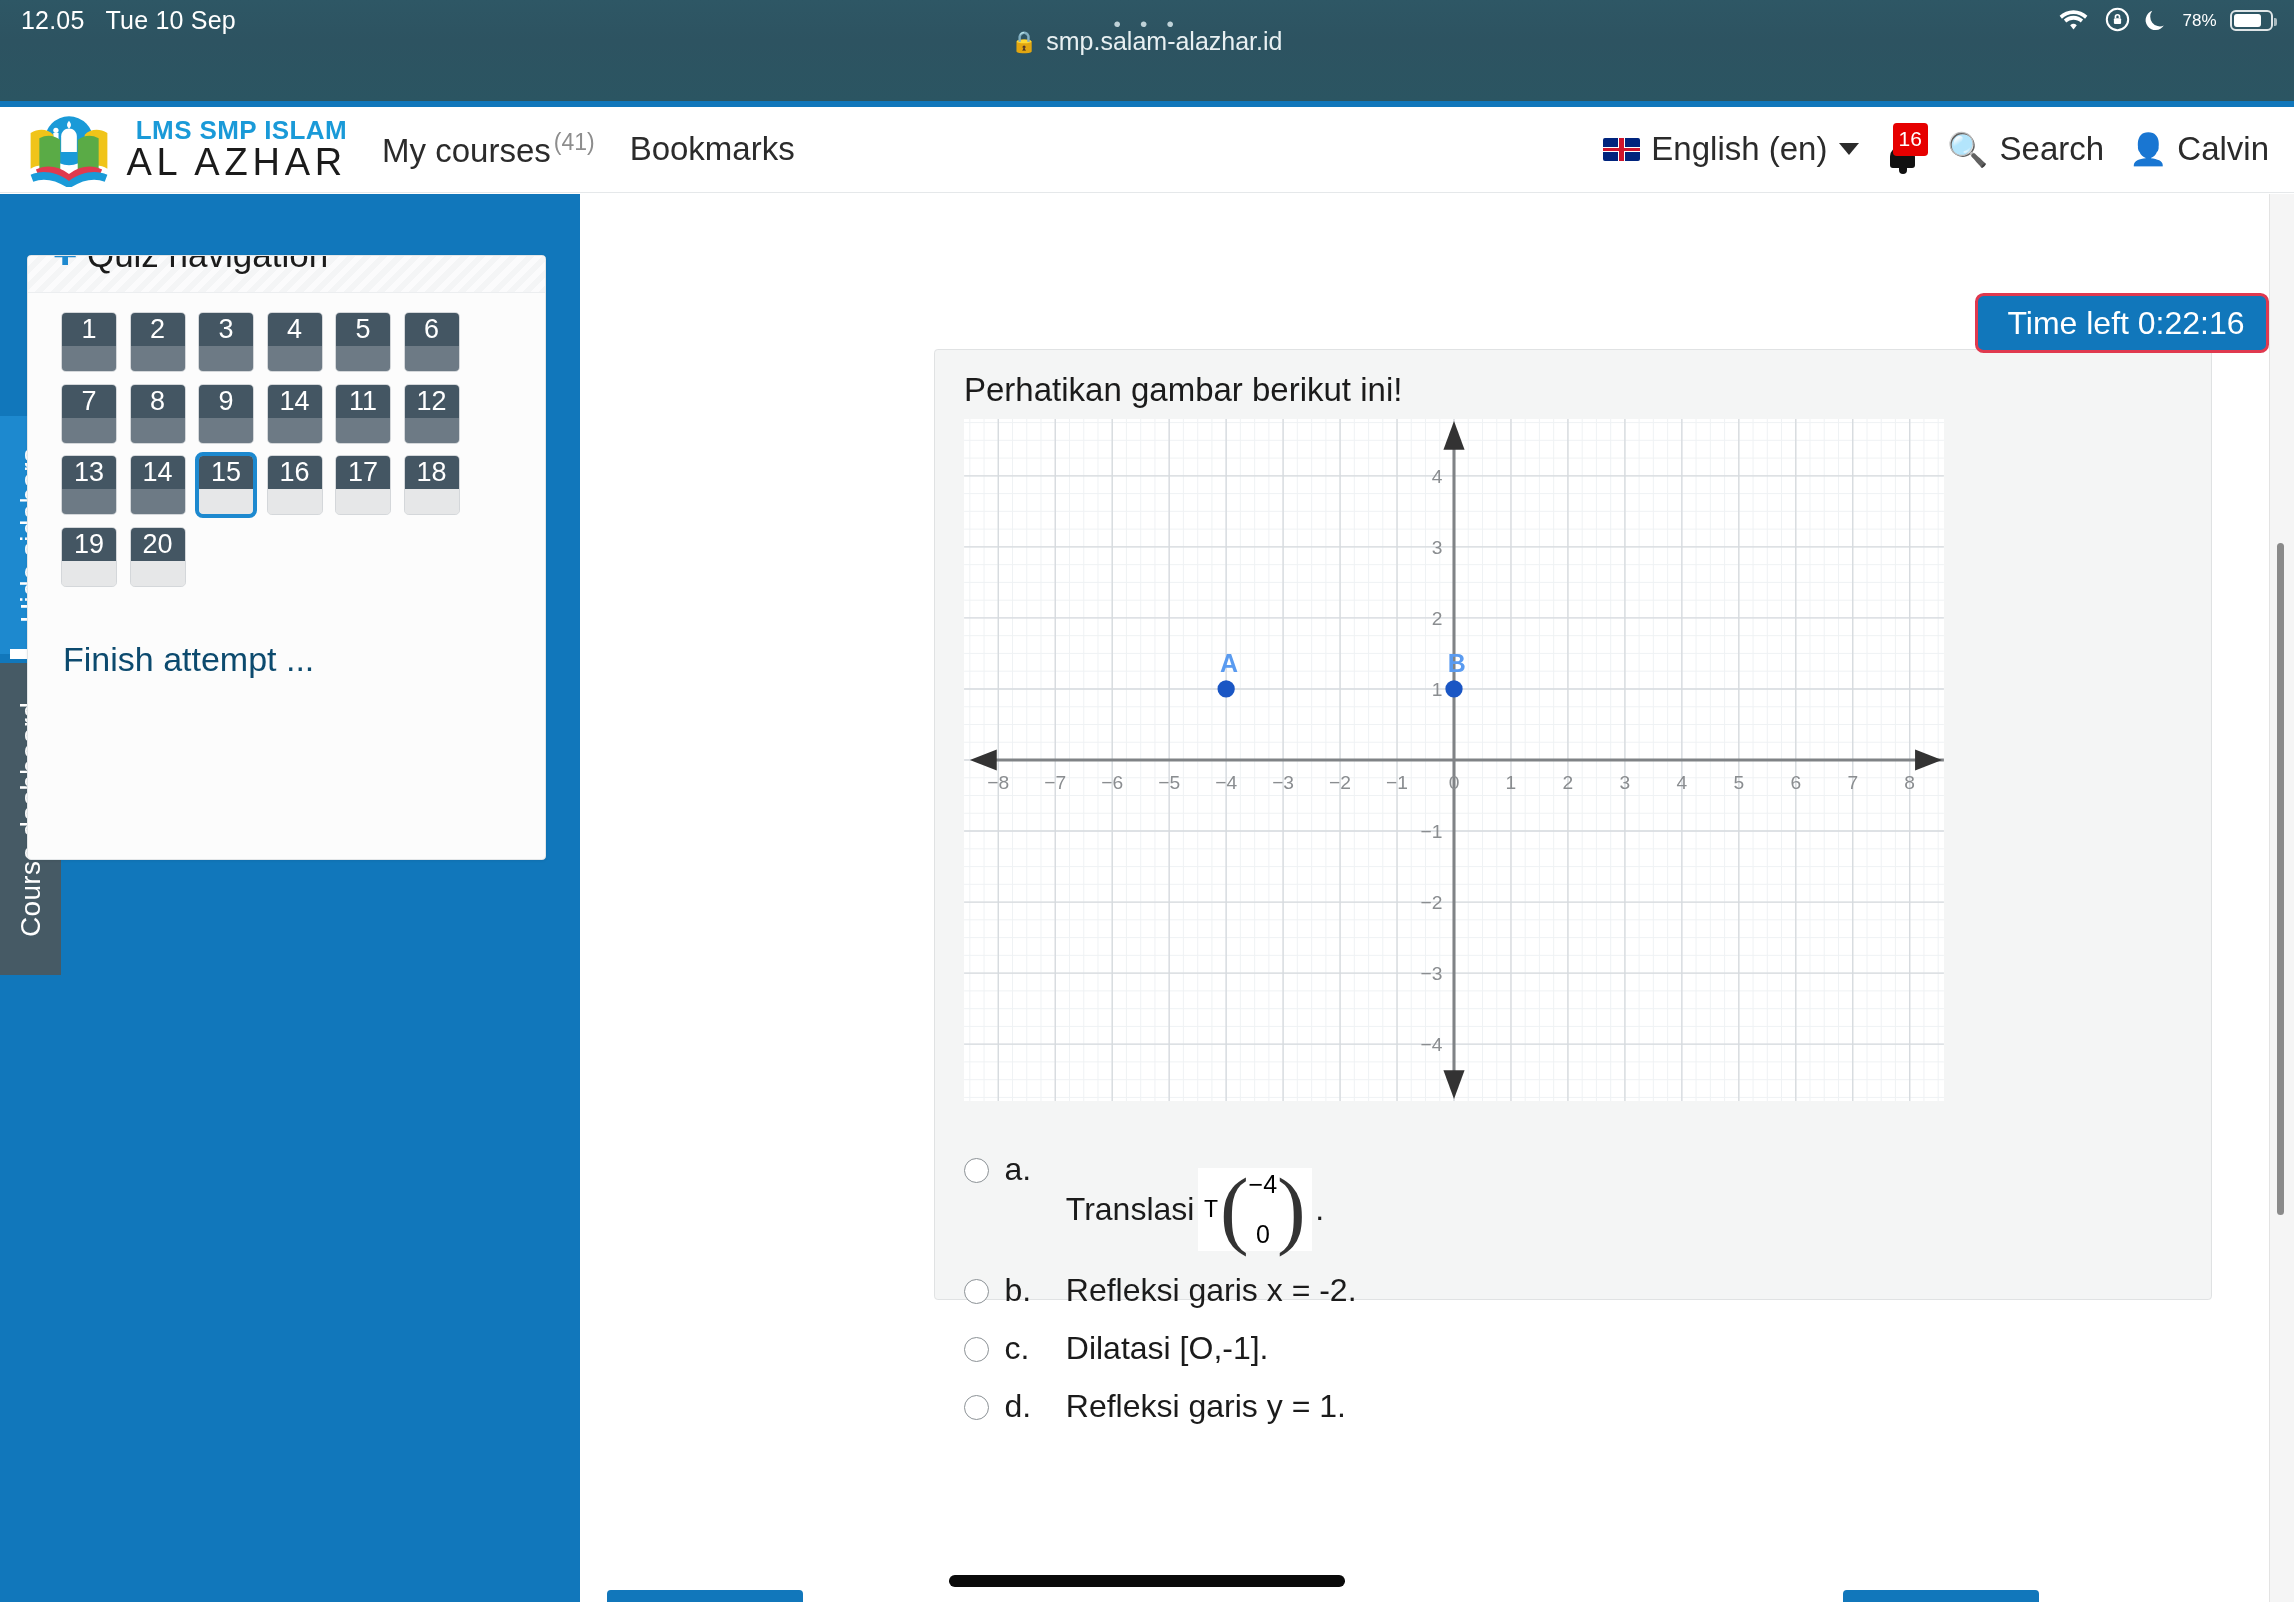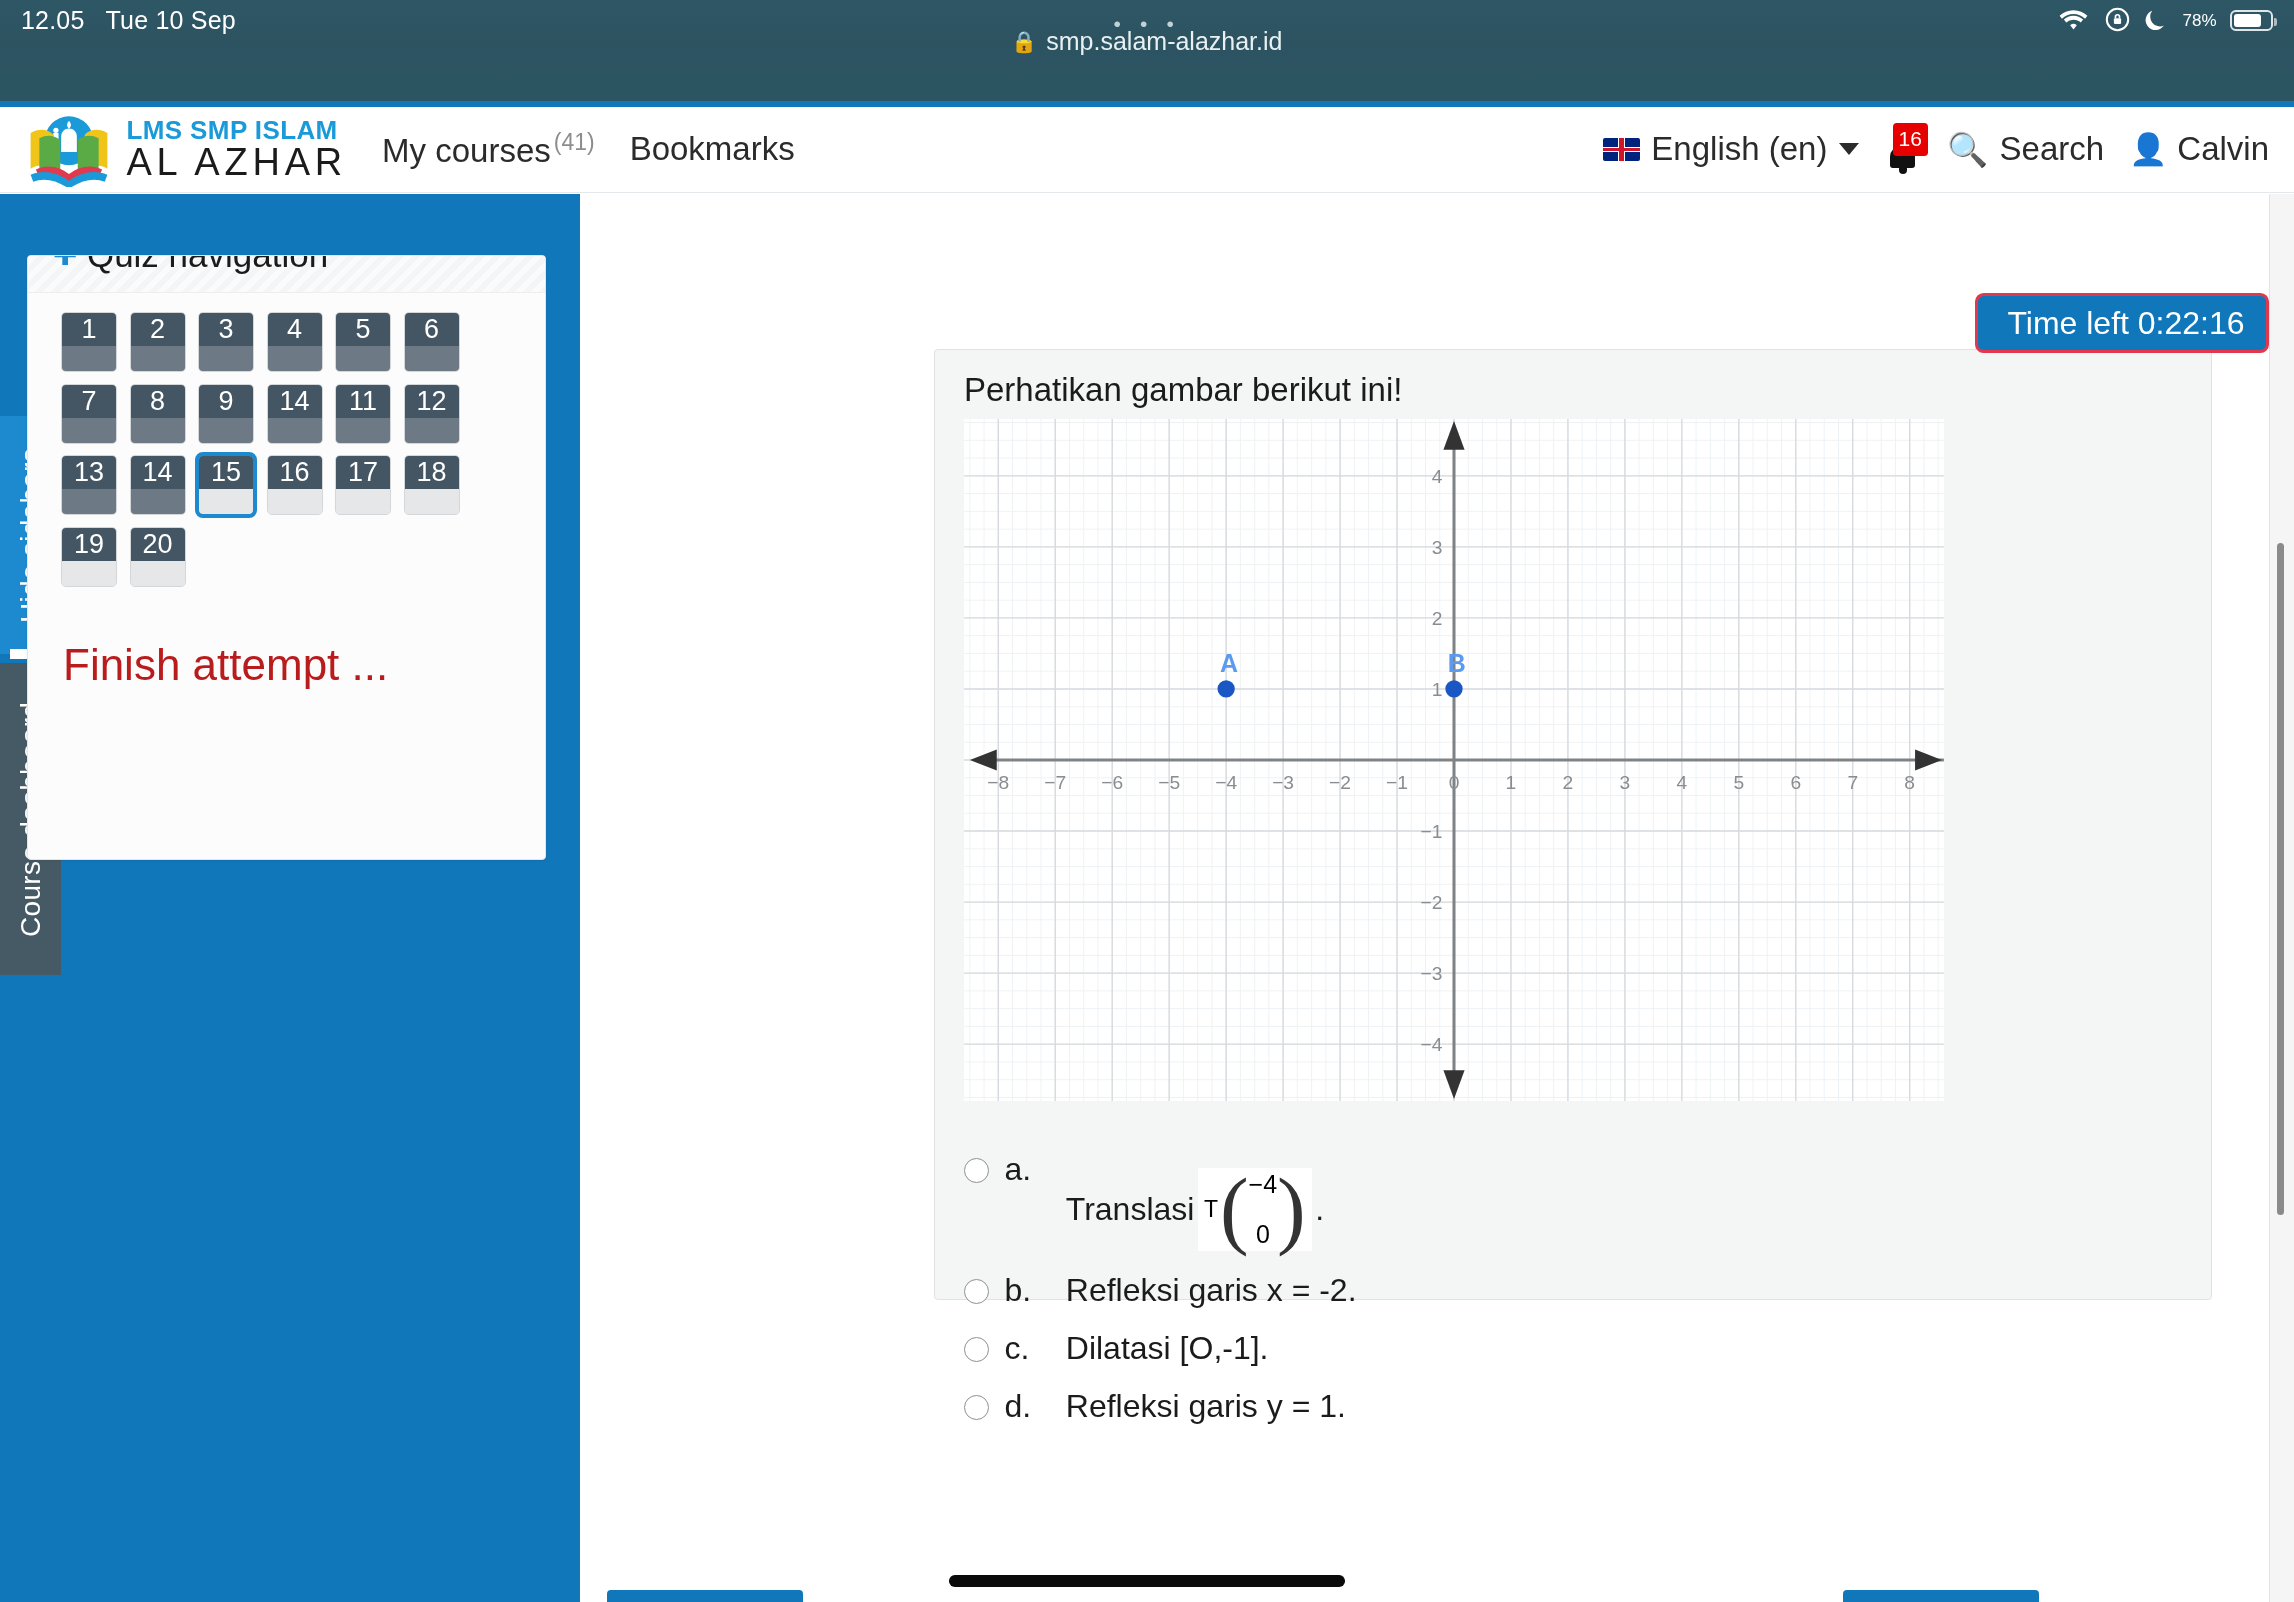--- a/index.html
+++ b/index.html
@@ -58,21 +58,21 @@
     position:absolute; left:0; top:0; width:2294px; height:5.8px; background:#1177bb;
   }
 
   
   #navbar{
     position:absolute; left:0; top:5.8px; width:2294px; height:86px;
     background:#ffffff; display:flex; align-items:center;
     border-bottom:1px solid #e5e8ea;
   }
   #brand{
-    display:flex; align-items:center; gap:13.4px; margin-left:25px;
+    display:flex; align-items:center; gap:13.4px; margin-left:25px;text-align:right;
   }
   #logo-mark{ width:88px; height:75px; flex:0 0 auto; }
   #brand-text{ line-height:1.02; }
   #brand-top{ color:#1a9ad8; font-size:26px; font-weight:bold; letter-spacing:0.4px; }
   #brand-bottom{ color:#1b1b1b; font-size:38px; letter-spacing:4.8px; font-weight:400; }
   .nav-link{
     font-size:33px; color:#2b2b2b; margin-left:35px; white-space:nowrap;
   }
   .nav-link .count{ font-size:23px; color:#8d8d8d; vertical-align:super; margin-left:2.9px;}
   #nav-right{
@@ -156,21 +156,21 @@
   .qbox .num{
     height:33px; background:#445663; color:#fff; font-size:27px;
     display:flex; align-items:center; justify-content:center;
   }
   .qbox .state{ flex:1; background:#e6e7e8; }
   .qbox.answered .state{ background:#6d7a85; }
   .qbox.current{
     outline:4.8px solid #1d89cf; outline-offset:-1px; border-color:#1d89cf;
   }
   #finish-attempt{
-    position:absolute; left:35px; top:384px; font-size:44px; color:#b91c1c;
+    position:absolute; left:35px; top:384px; font-size:34px; color:#0c4a6e;
   }
 
   
   #qmeta{
     position:absolute; left:603px; top:277px; width:293px; height:183px;
     background:repeating-linear-gradient(-45deg,#f3f4f5 0 6.7px,#fafafb 6.7px 13.4px);
     border:1px solid #e3e6e8; border-radius:3.8px; padding:13.4px 15.4px;
   }
   #qmeta-badge{
     display:inline-block; background:#1177bb; color:#fff; border-radius:3.8px;

